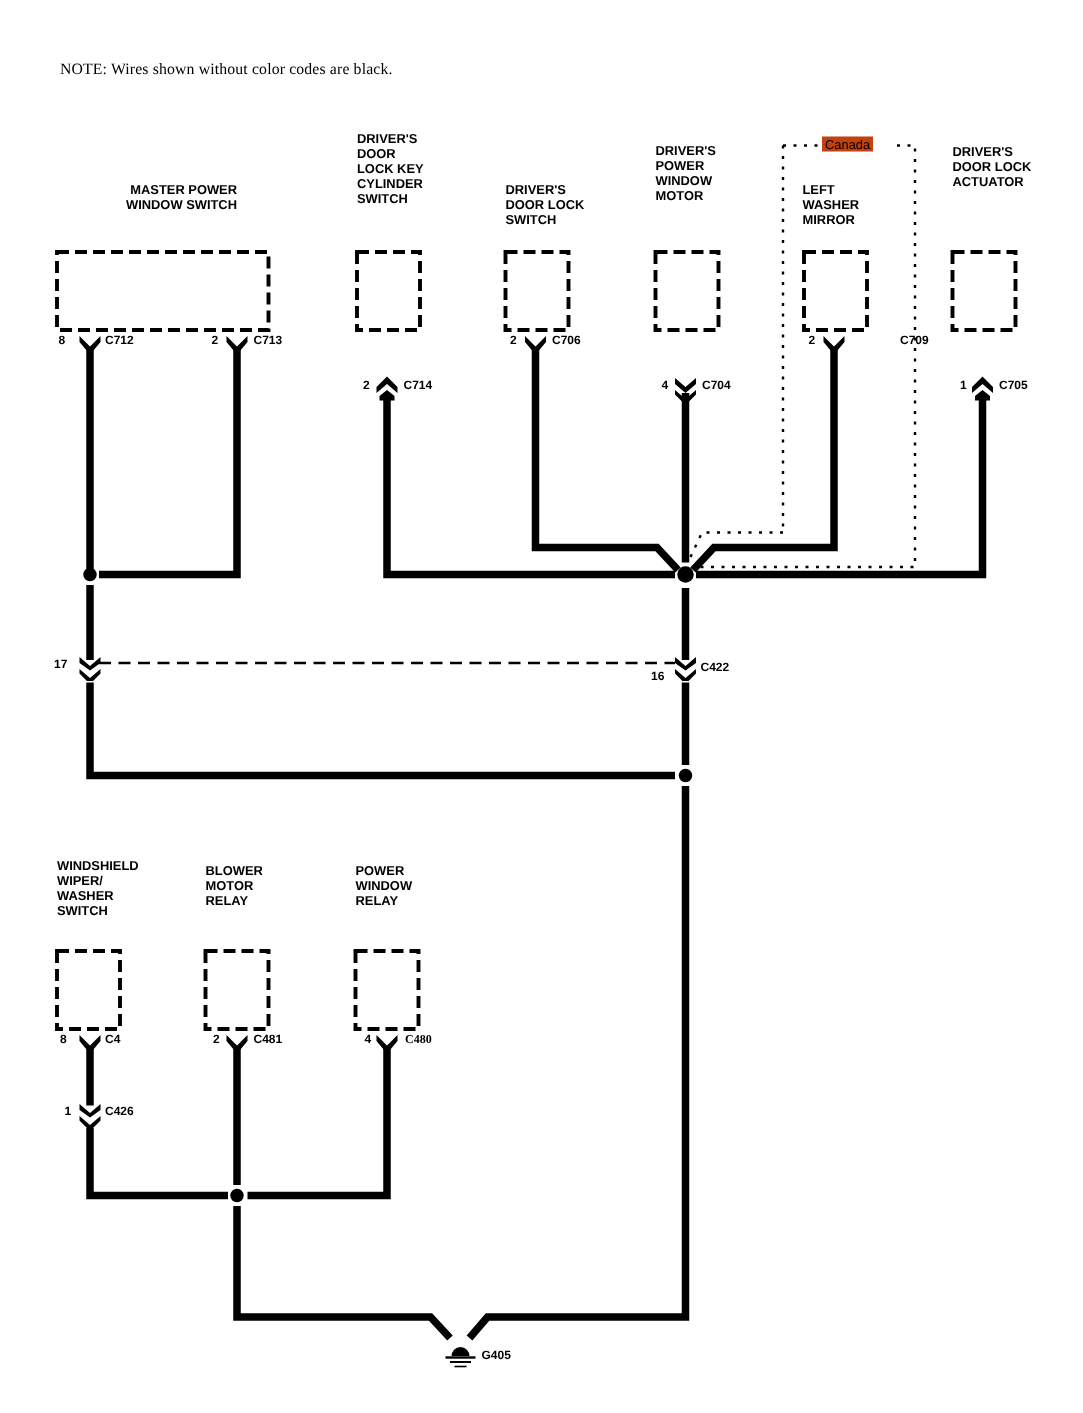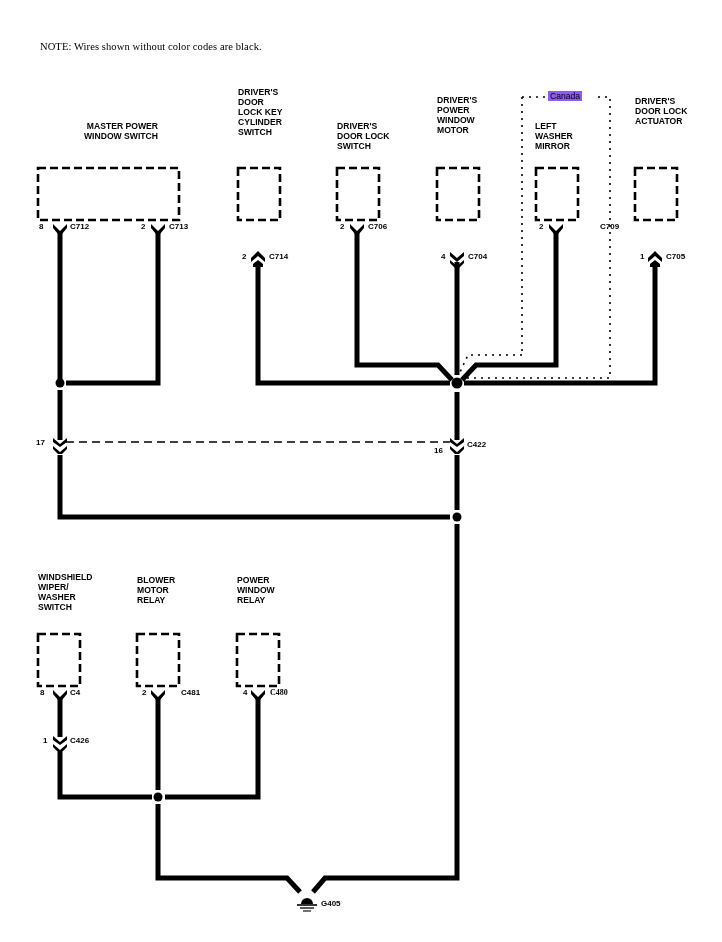--- a/index.html
+++ b/index.html
@@ -3,21 +3,21 @@
 <meta charset="utf-8">
 <style>
   html, body { margin: 0; padding: 0; background: #ffffff; }
   body { width: 722px; height: 942px; position: relative; overflow: hidden;
          font-family: "Liberation Sans", sans-serif; color: #000; }
   #diagram { position: absolute; left: 0; top: 0; }
   .note { position: absolute; left: 40px; top: 41px; font-size: 10.5px; letter-spacing: 0.1px; font-family: Liberation Serif, serif; }
   .label { position: absolute; font-size: 8.6px; font-weight: bold; line-height: 10px; white-space: pre; }
   .label.center { text-align: right; }
   .pin, .conn { position: absolute; font-size: 8px; font-weight: bold; white-space: nowrap; }
-  .canada { position: absolute; font-size: 8.6px; background: #8b5cf6; padding: 0 2px; }
+  .canada { position: absolute; font-size: 8.6px; background: #c2410c; padding: 0 2px; }
 </style>
 </head>
 <body>
 
 <svg id="diagram" width="722" height="942" viewBox="0 0 722 942" xmlns="http://www.w3.org/2000/svg">
   <g fill="none" stroke="#000" stroke-width="2.6" stroke-dasharray="8 4">
     <rect x="38" y="168" width="141" height="52"></rect>
     <rect x="238" y="168" width="42" height="52"></rect>
     <rect x="337" y="168" width="42" height="52"></rect>
     <rect x="437" y="168" width="42" height="52"></rect>
@@ -136,18 +136,18 @@
 <span class="pin" style="left:539px; top:222px;">2</span>
 <span class="conn" style="left:600px; top:222px;">C709</span>
 <span class="pin" style="left:640px; top:252px;">1</span>
 <span class="conn" style="left:666px; top:252px;">C705</span>
 <span class="pin" style="left:36px; top:438px;">17</span>
 <span class="pin" style="left:434px; top:446px;">16</span>
 <span class="conn" style="left:467px; top:440px;">C422</span>
 <span class="pin" style="left:40px; top:688px;">8</span>
 <span class="conn" style="left:70px; top:688px;">C4</span>
 <span class="pin" style="left:142px; top:688px;">2</span>
-<span class="conn" style="left:169px; top:688px;margin-left:12px;">C481</span>
+<span class="conn" style="left:169px; top:688px;">C481</span>
 <span class="pin" style="left:243px; top:688px;">4</span>
 <span class="conn" style="left:270px; top:688px;font-family:Liberation Serif, serif;">C480</span>
 <span class="pin" style="left:43px; top:736px;">1</span>
 <span class="conn" style="left:70px; top:736px;">C426</span>
 <span class="conn" style="left:321px; top:899px;">G405</span>
 
 </body></html>

